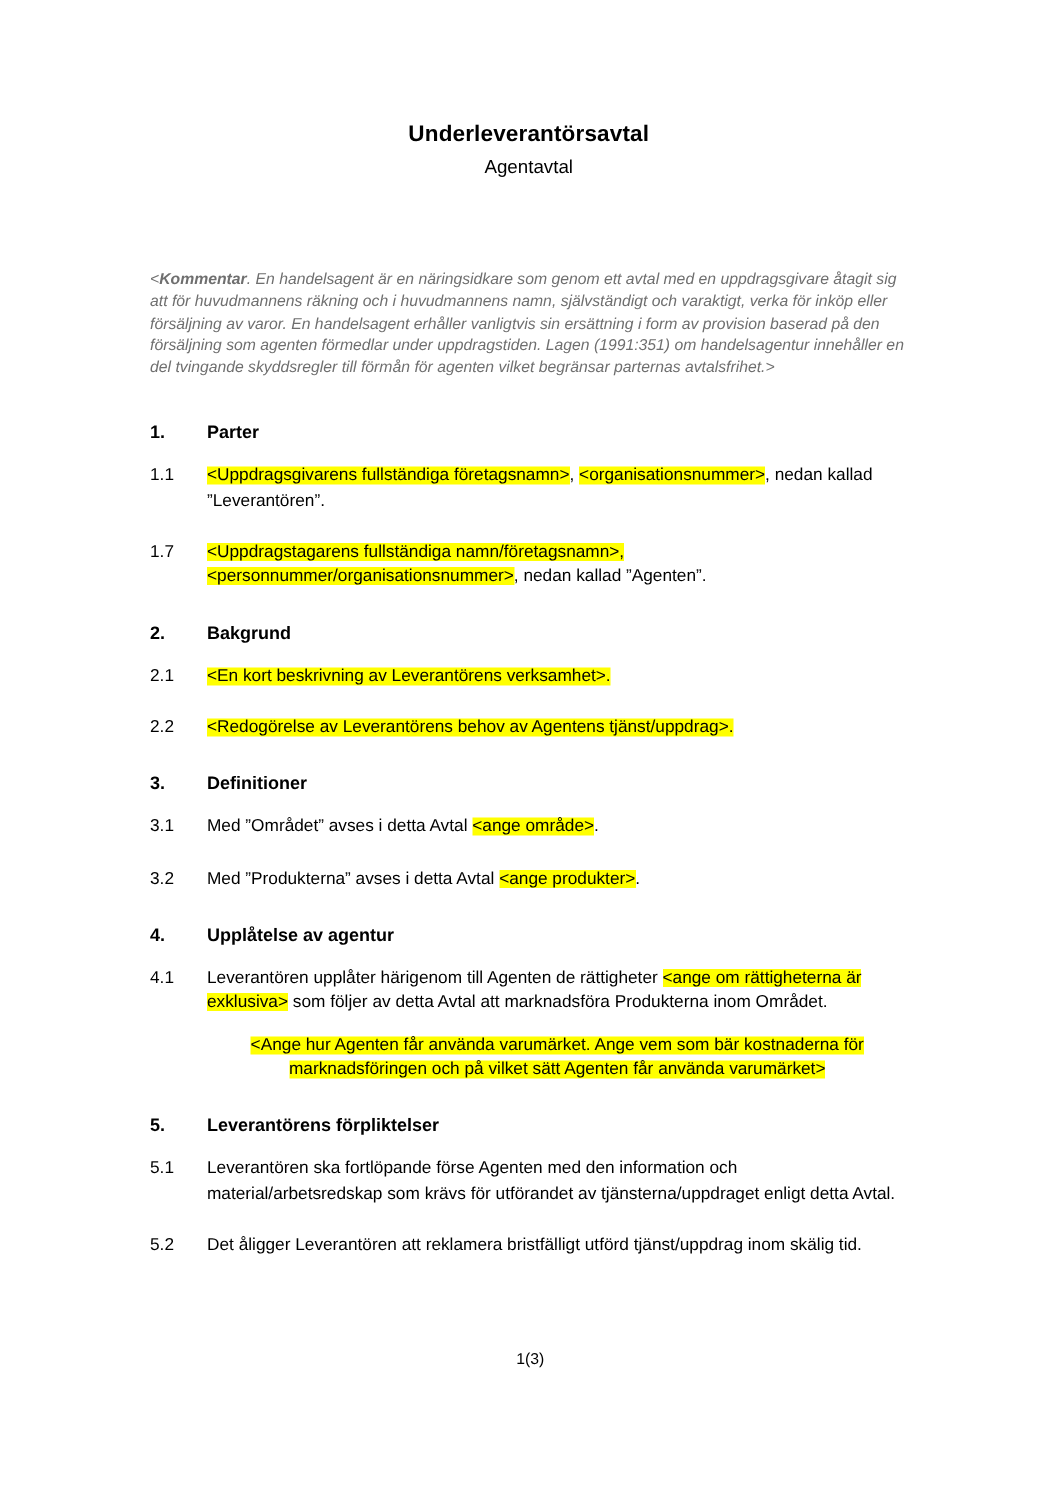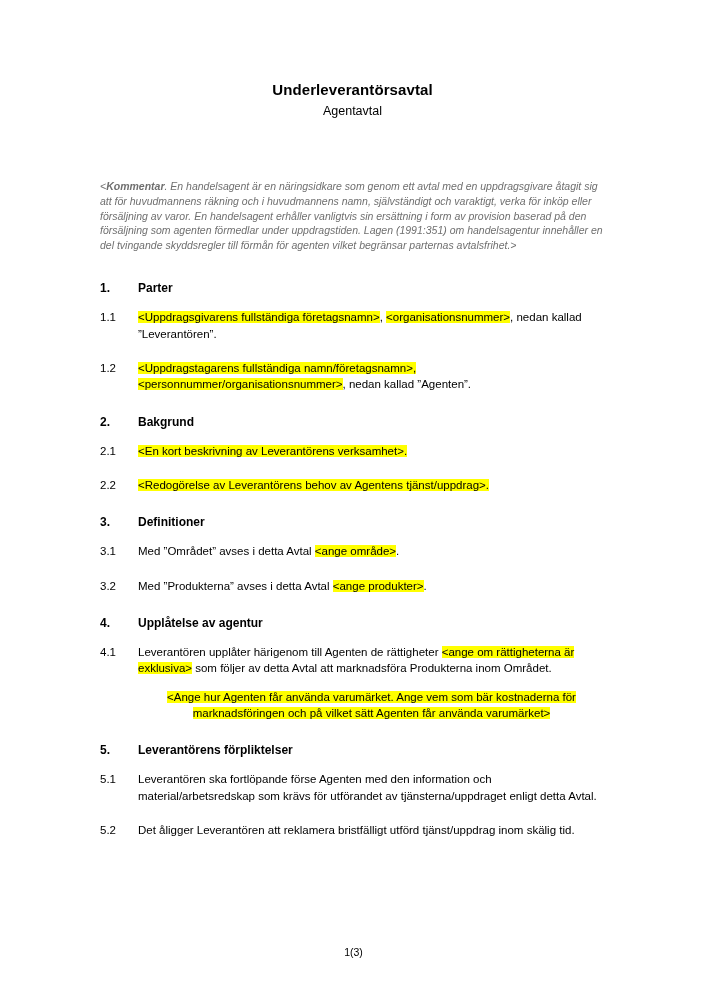--- a/index.html
+++ b/index.html
@@ -104,21 +104,21 @@
     margin-top: 36px;
   }
   .gap-sm { height: 8px; }
   .gap-md { height: 12px; }
 
   
   .footer {
     position: absolute;
     left: 0;
     right: 0;
-    top: 946px;
+    top: 900px;
     text-align: center;
     font-size: 10.5px;
   }
 </style>
 </head>
 <body>
 
 <div class="page">
   <div class="content">
 
@@ -136,21 +136,21 @@
         </div>
         <div class="gap-sm"></div>
         <div class="clause">
           <div class="clause-num">1.1</div>
           <div style="flex: 1 1 auto;">
             <div class="clause-text"><span class="hl">&lt;Uppdragsgivarens fullständiga företagsnamn&gt;</span><span>, </span><span class="hl">&lt;organisationsnummer&gt;</span><span>, nedan kallad ”Leverantören”.</span></div>
           </div>
         </div>
         <div class="gap-md"></div>
         <div class="clause">
-          <div class="clause-num">1.2</div>
+          <div class="clause-num">1.7</div>
           <div style="flex: 1 1 auto;">
             <div class="clause-text"><span class="hl">&lt;Uppdragstagarens fullständiga namn/företagsnamn&gt;,</span><span> </span><span class="hl">&lt;personnummer/organisationsnummer&gt;</span><span>, nedan kallad ”Agenten”.</span></div>
           </div>
         </div>
         <div class="section-spacer-top"></div>
         <div class="section">
           <div class="section-num">2.</div>
           <div class="section-title">Bakgrund</div>
         </div>
         <div class="gap-sm"></div>

